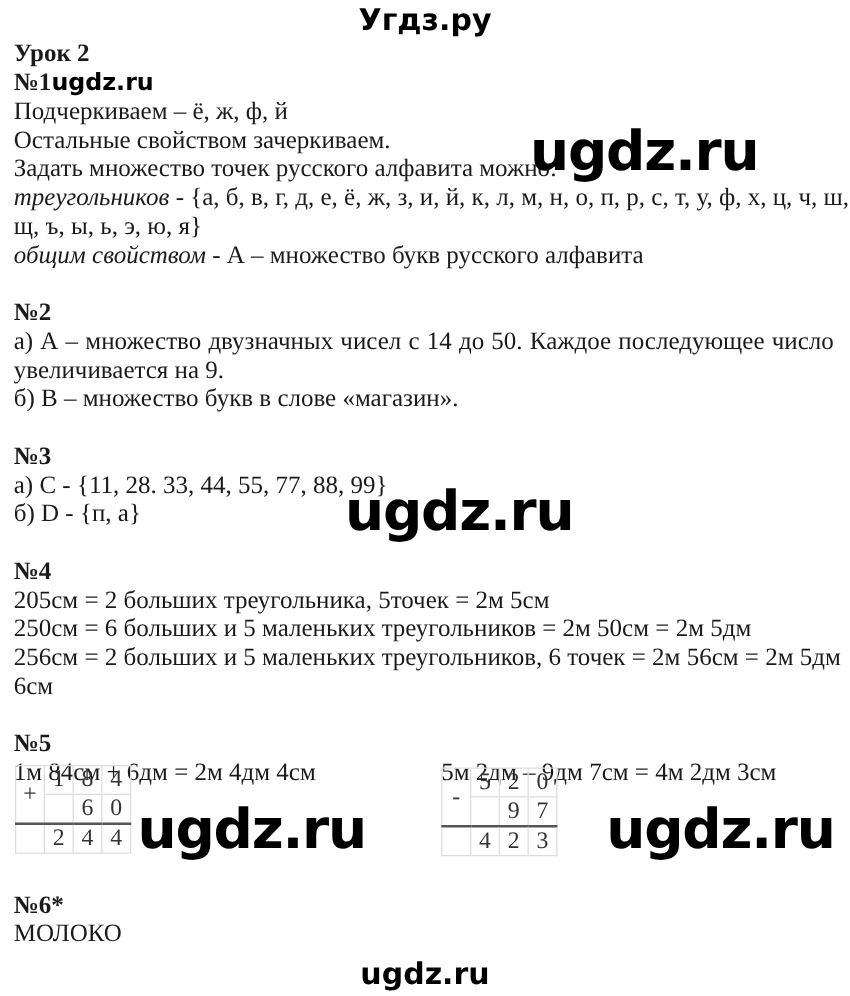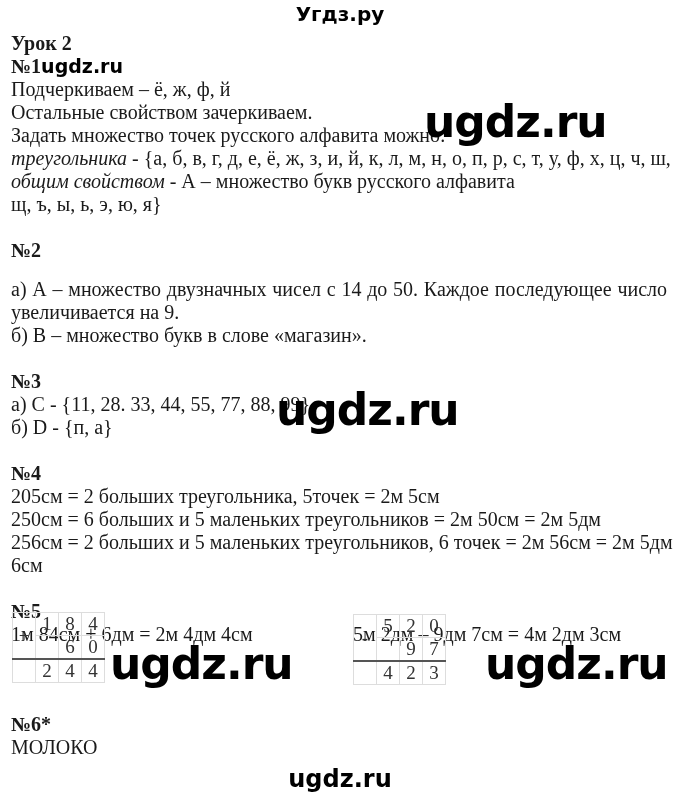--- a/index.html
+++ b/index.html
@@ -1,28 +1,28 @@
 <!DOCTYPE html>
 <html><head>
   <meta charset="utf-8">
   <style>
     html, body { margin: 0; padding: 0; background: #ffffff; }
     body { width: 680px; height: 797px; position: relative; overflow: hidden; color: #111; }
     .site-header {
       position: absolute; left: 0; top: 2px; width: 680px; text-align: center;
-      font-family: "DejaVu Sans", sans-serif; font-weight: bold; font-size: 20px;
+      font-family: "DejaVu Sans", sans-serif; font-weight: bold; font-size: 24px;
       letter-spacing: 0px; color: #000;
     }
     .doc {
       position: absolute; left: 11px; top: 32px; width: 660px;
       font-family: "Liberation Serif", serif; font-size: 20px; line-height: 23px;
       color: #1a1a1a;
     }
     .line { white-space: nowrap; }
-    .wrap { white-space: normal; margin-top: 16px; }
+    .wrap { white-space: normal; }
     .justify { text-align: justify; text-align-last: left; width: 656px; }
     .bold { font-weight: bold; }
     .ital { font-style: italic; }
     .gap { height: 23px; }
     .inline-wm {
       font-family: "DejaVu Sans", sans-serif; font-weight: bold; font-size: 19px; color: #000;
     }
     .wm {
       position: absolute; font-family: "DejaVu Sans", sans-serif; font-weight: bold;
       font-size: 44px; color: #000; letter-spacing: -1px; line-height: 44px;
@@ -50,26 +50,26 @@
 <div class="doc">
   <div class="line bold">Урок 2</div>
 
   <div class="line">
     <span class="bold">№1</span><span class="inline-wm">ugdz.ru</span>
   </div>
   <div class="line">Подчеркиваем – ё, ж, ф, й</div>
   <div class="line">Остальные свойством зачеркиваем.</div>
   <div class="line">Задать множество точек русского алфавита можно:</div>
   <div class="line">
-    <span class="ital">треугольника</span><span> - {а, б, в, г, д, е, ё, ж, з, и, й, к, л, м, н, о, п, р, с, т, у, ф, х, ц, ч, ш,</span>
+    <span class="ital">треугольников</span><span> - {а, б, в, г, д, е, ё, ж, з, и, й, к, л, м, н, о, п, р, с, т, у, ф, х, ц, ч, ш,</span>
   </div>
+  <div class="line">щ, ъ, ы, ь, э, ю, я}</div>
   <div class="line">
     <span class="ital">общим свойством</span><span> - А – множество букв русского алфавита</span>
   </div>
-  <div class="line">щ, ъ, ы, ь, э, ю, я}</div>
   <div class="gap"></div>
 
   <div class="line bold">№2</div>
   <div class="wrap justify">а) А – множество двузначных чисел с 14 до 50. Каждое последующее число увеличивается на 9.</div>
   <div class="line">б) В – множество букв в слове «магазин».</div>
   <div class="gap"></div>
 
   <div class="line bold">№3</div>
   <div class="line">а) С - {11, 28. 33, 44, 55, 77, 88, 99}</div>
   <div class="line">б) D - {п, а}</div>

